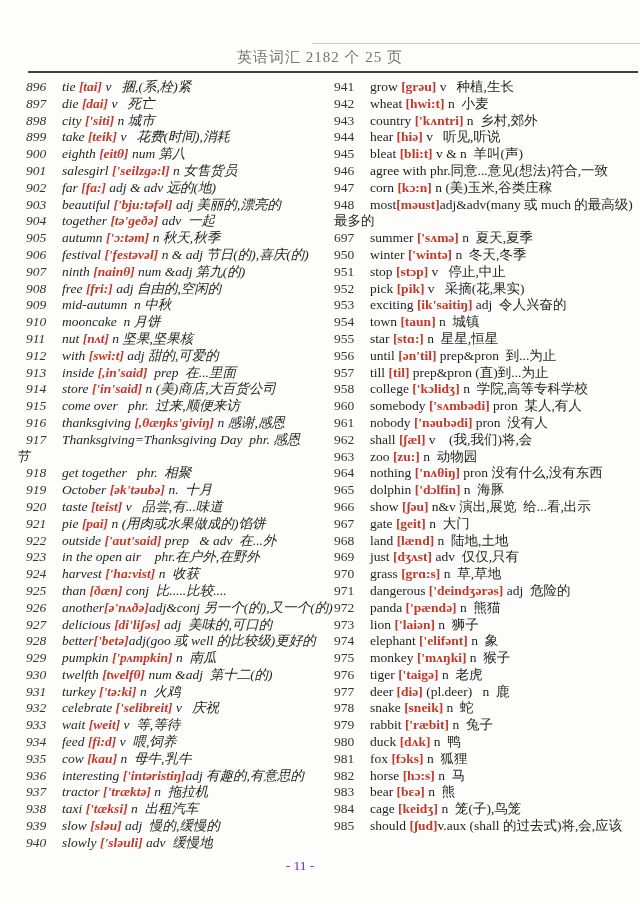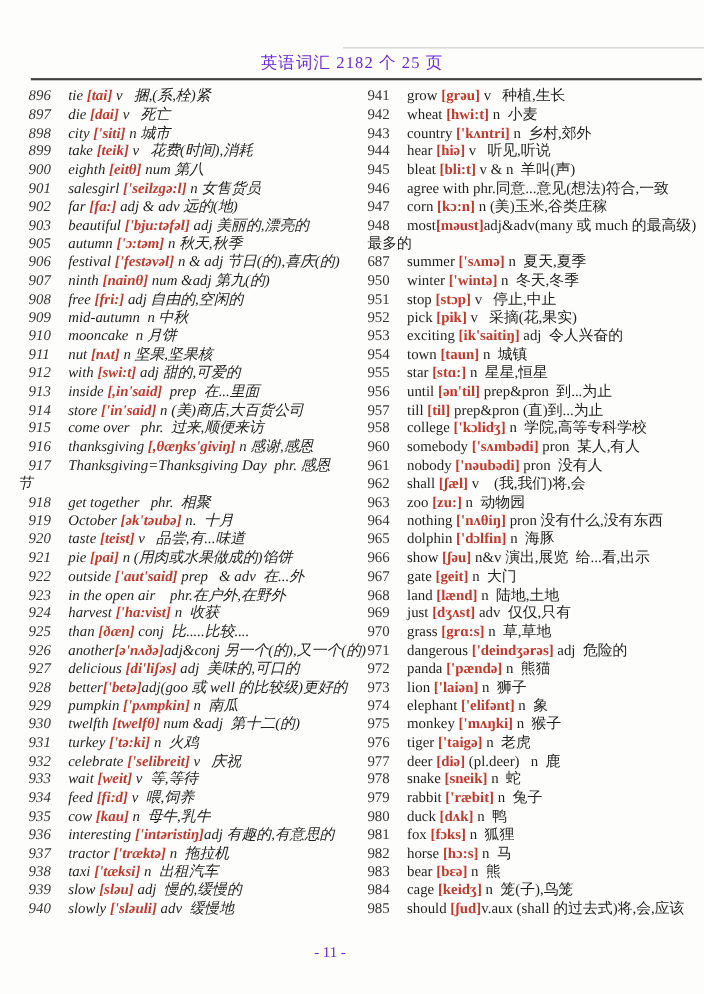--- a/index.html
+++ b/index.html
@@ -9,21 +9,21 @@
     margin:0 auto;
     background:#fdfdfc;
     font-family:"Liberation Serif","DejaVu Serif",serif;
     color:#1f1f1f;
     overflow:hidden;
   }
   .header-title{
     position:absolute;top:48px;left:0;right:0;
     text-align:center;
     font-size:15px;letter-spacing:1px;
-    color:#6d28d9;
+    color:#737373;
   }
   .top-artifact{
     position:absolute;top:43px;left:312px;right:0;height:1px;
     background:#c9c9c9;
   }
   .rule{
     position:absolute;top:71px;left:28px;right:2px;height:2px;
     background:#414141;
   }
   .columns{position:absolute;top:79px;left:0;right:0;}
@@ -64,20 +64,21 @@
   <div class="columns">
     <div class="col col-left" id="col-left">
         <div class="row"><span class="num">896</span><span class="content"><span class="seg-w">tie </span><span class="seg-p">[tai]</span><span class="seg-x"> v   捆,(系,栓)紧</span></span></div>
         <div class="row"><span class="num">897</span><span class="content"><span class="seg-w">die </span><span class="seg-p">[dai]</span><span class="seg-x"> v   死亡</span></span></div>
         <div class="row"><span class="num">898</span><span class="content"><span class="seg-w">city </span><span class="seg-p">['siti]</span><span class="seg-x"> n 城市</span></span></div>
         <div class="row"><span class="num">899</span><span class="content"><span class="seg-w">take </span><span class="seg-p">[teik]</span><span class="seg-x"> v   花费(时间),消耗</span></span></div>
         <div class="row"><span class="num">900</span><span class="content"><span class="seg-w">eighth </span><span class="seg-p">[eitθ]</span><span class="seg-x"> num 第八</span></span></div>
         <div class="row"><span class="num">901</span><span class="content"><span class="seg-w">salesgirl </span><span class="seg-p">['seilzgə:l]</span><span class="seg-x"> n 女售货员</span></span></div>
         <div class="row"><span class="num">902</span><span class="content"><span class="seg-w">far </span><span class="seg-p">[fɑ:]</span><span class="seg-x"> adj &amp; adv 远的(地)</span></span></div>
         <div class="row"><span class="num">903</span><span class="content"><span class="seg-w">beautiful </span><span class="seg-p">['bju:təfəl]</span><span class="seg-x"> adj 美丽的,漂亮的</span></span></div>
+        <div class="row"><span class="num">904</span><span class="content"><span class="seg-w">together </span><span class="seg-p">[tə'geðə]</span><span class="seg-x"> adv  一起</span></span></div>
         <div class="row"><span class="num">905</span><span class="content"><span class="seg-w">autumn </span><span class="seg-p">['ɔ:təm]</span><span class="seg-x"> n 秋天,秋季</span></span></div>
         <div class="row"><span class="num">906</span><span class="content"><span class="seg-w">festival </span><span class="seg-p">['festəvəl]</span><span class="seg-x"> n &amp; adj 节日(的),喜庆(的)</span></span></div>
         <div class="row"><span class="num">907</span><span class="content"><span class="seg-w">ninth </span><span class="seg-p">[nainθ]</span><span class="seg-x"> num &amp;adj 第九(的)</span></span></div>
         <div class="row"><span class="num">908</span><span class="content"><span class="seg-w">free </span><span class="seg-p">[fri:]</span><span class="seg-x"> adj 自由的,空闲的</span></span></div>
         <div class="row"><span class="num">909</span><span class="content"><span class="seg-w">mid-autumn</span><span class="seg-x">  n 中秋</span></span></div>
         <div class="row"><span class="num">910</span><span class="content"><span class="seg-w">mooncake</span><span class="seg-x">  n 月饼</span></span></div>
         <div class="row"><span class="num">911</span><span class="content"><span class="seg-w">nut </span><span class="seg-p">[nʌt]</span><span class="seg-x"> n 坚果,坚果核</span></span></div>
         <div class="row"><span class="num">912</span><span class="content"><span class="seg-w">with </span><span class="seg-p">[swi:t]</span><span class="seg-x"> adj 甜的,可爱的</span></span></div>
         <div class="row"><span class="num">913</span><span class="content"><span class="seg-w">inside </span><span class="seg-p">[,in'said]</span><span class="seg-x">  prep  在...里面</span></span></div>
         <div class="row"><span class="num">914</span><span class="content"><span class="seg-w">store </span><span class="seg-p">['in'said]</span><span class="seg-x"> n (美)商店,大百货公司</span></span></div>
@@ -112,21 +113,21 @@
     <div class="col col-right" id="col-right">
         <div class="row"><span class="num">941</span><span class="content"><span class="seg-w">grow </span><span class="seg-p">[grəu]</span><span class="seg-x"> v   种植,生长</span></span></div>
         <div class="row"><span class="num">942</span><span class="content"><span class="seg-w">wheat </span><span class="seg-p">[hwi:t]</span><span class="seg-x"> n  小麦</span></span></div>
         <div class="row"><span class="num">943</span><span class="content"><span class="seg-w">country </span><span class="seg-p">['kʌntri]</span><span class="seg-x"> n  乡村,郊外</span></span></div>
         <div class="row"><span class="num">944</span><span class="content"><span class="seg-w">hear </span><span class="seg-p">[hiə]</span><span class="seg-x"> v   听见,听说</span></span></div>
         <div class="row"><span class="num">945</span><span class="content"><span class="seg-w">bleat </span><span class="seg-p">[bli:t]</span><span class="seg-x"> v &amp; n  羊叫(声)</span></span></div>
         <div class="row"><span class="num">946</span><span class="content"><span class="seg-w">agree with </span><span class="seg-x">phr.同意...意见(想法)符合,一致</span></span></div>
         <div class="row"><span class="num">947</span><span class="content"><span class="seg-w">corn </span><span class="seg-p">[kɔ:n]</span><span class="seg-x"> n (美)玉米,谷类庄稼</span></span></div>
         <div class="row"><span class="num">948</span><span class="content"><span class="seg-w">most</span><span class="seg-p">[məust]</span><span class="seg-x">adj&amp;adv(many 或 much 的最高级)</span></span></div>
         <div class="row cont"><span class="content"><span class="seg-x">最多的</span></span></div>
-        <div class="row"><span class="num">687</span><span class="content"><span class="seg-w">summer </span><span class="seg-p">['sʌmə]</span><span class="seg-x"> n  夏天,夏季</span></span></div>
+        <div class="row"><span class="num">697</span><span class="content"><span class="seg-w">summer </span><span class="seg-p">['sʌmə]</span><span class="seg-x"> n  夏天,夏季</span></span></div>
         <div class="row"><span class="num">950</span><span class="content"><span class="seg-w">winter </span><span class="seg-p">['wintə]</span><span class="seg-x"> n  冬天,冬季</span></span></div>
         <div class="row"><span class="num">951</span><span class="content"><span class="seg-w">stop </span><span class="seg-p">[stɔp]</span><span class="seg-x"> v   停止,中止</span></span></div>
         <div class="row"><span class="num">952</span><span class="content"><span class="seg-w">pick </span><span class="seg-p">[pik]</span><span class="seg-x"> v   采摘(花,果实)</span></span></div>
         <div class="row"><span class="num">953</span><span class="content"><span class="seg-w">exciting </span><span class="seg-p">[ik'saitiŋ]</span><span class="seg-x"> adj  令人兴奋的</span></span></div>
         <div class="row"><span class="num">954</span><span class="content"><span class="seg-w">town </span><span class="seg-p">[taun]</span><span class="seg-x"> n  城镇</span></span></div>
         <div class="row"><span class="num">955</span><span class="content"><span class="seg-w">star </span><span class="seg-p">[stɑ:]</span><span class="seg-x"> n  星星,恒星</span></span></div>
         <div class="row"><span class="num">956</span><span class="content"><span class="seg-w">until </span><span class="seg-p">[ən'til]</span><span class="seg-x"> prep&amp;pron  到...为止</span></span></div>
         <div class="row"><span class="num">957</span><span class="content"><span class="seg-w">till </span><span class="seg-p">[til]</span><span class="seg-x"> prep&amp;pron (直)到...为止</span></span></div>
         <div class="row"><span class="num">958</span><span class="content"><span class="seg-w">college </span><span class="seg-p">['kɔlidʒ]</span><span class="seg-x"> n  学院,高等专科学校</span></span></div>
         <div class="row"><span class="num">960</span><span class="content"><span class="seg-w">somebody </span><span class="seg-p">['sʌmbədi]</span><span class="seg-x"> pron  某人,有人</span></span></div>

